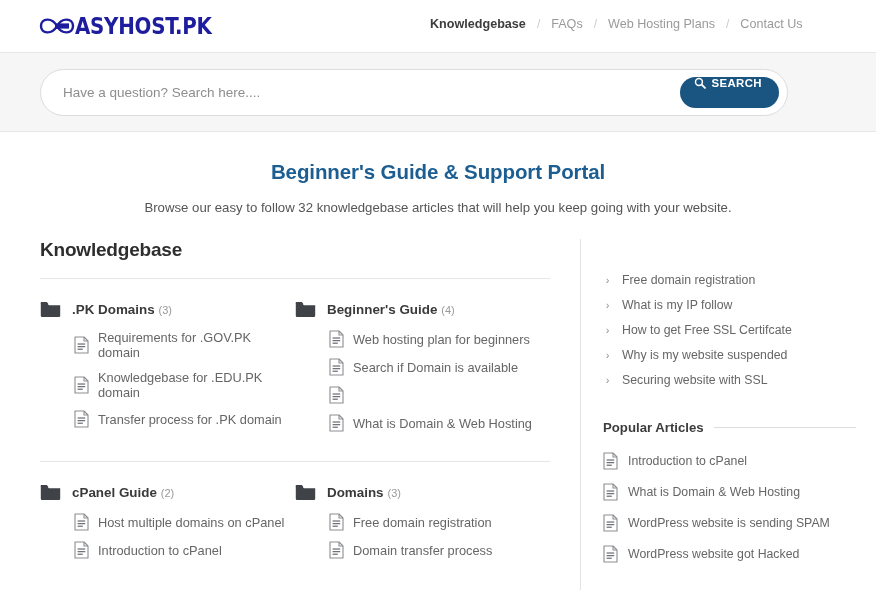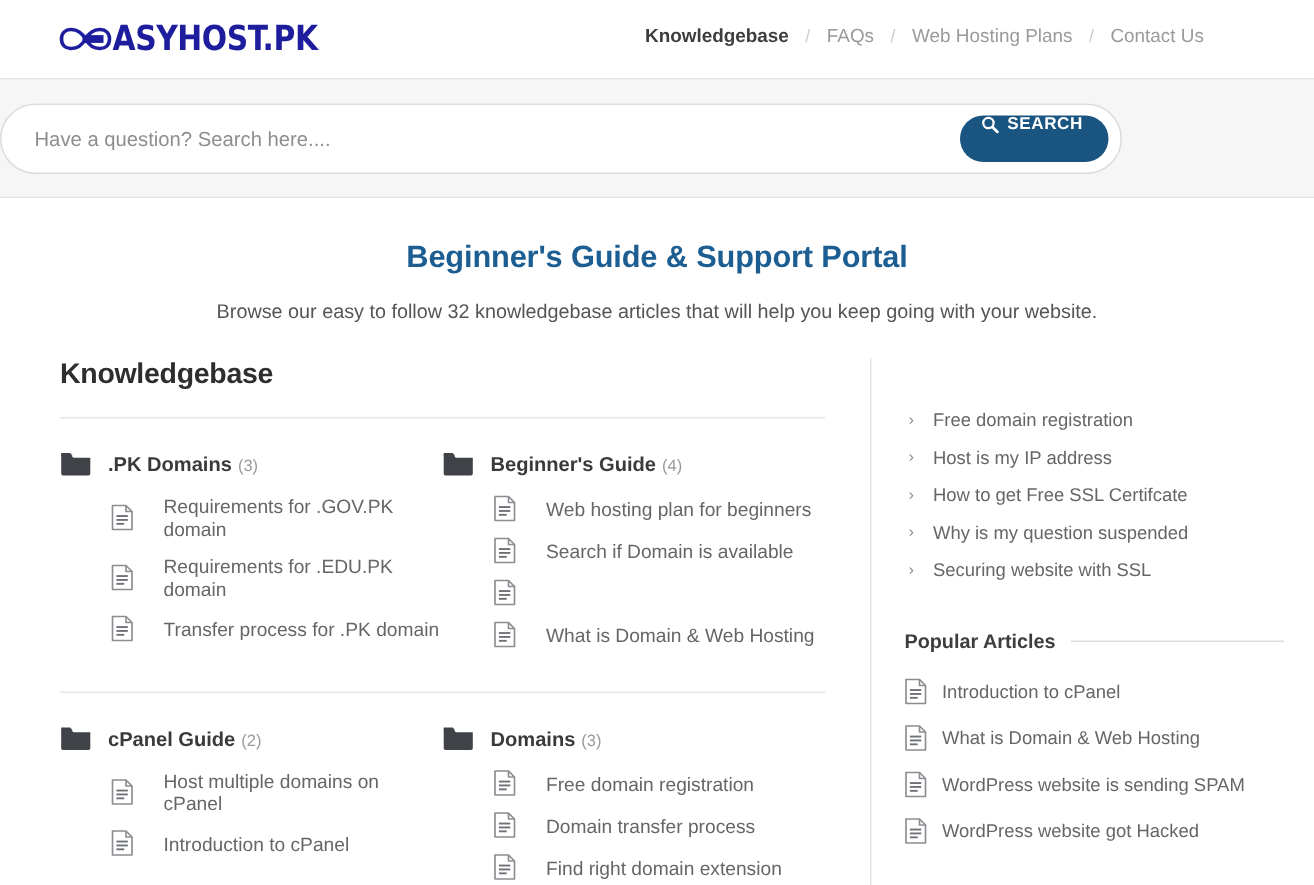--- a/index.html
+++ b/index.html
@@ -75,20 +75,21 @@
   }
 
   
   .search-band {
     background: #f6f6f6;
     border-top: 1px solid #e6e6e6;
     border-bottom: 1px solid #e6e6e6;
     height: 80px;
     display: flex;
     align-items: center;
+    padding-left: 40px;
   }
   .search-wrap {
     width: 748px;
     height: 47px;
     background: #ffffff;
     border: 1px solid #dcdcdc;
     border-radius: 26px;
     display: flex;
     align-items: center;
     padding: 0 8px 0 20px;
@@ -200,21 +201,21 @@
   }
   .kb-articles {
     list-style: none;
     margin: 9px 0 0 0;
     padding: 0 0 0 34px;
   }
   .kb-articles li { margin-bottom: 4px; }
   .kb-art-link {
     display: flex;
     align-items: center;
-    gap: 20px;
+    gap: 9px;
     text-decoration: none;
     color: #666666;
     font-size: 12.8px;
     padding: 3px 0;
   }
   .doc-ico { flex: none; display: block; }
 
   
   .side-head {
     display: flex;
@@ -330,21 +331,21 @@
             </li>
             <li>
               <a class="kb-art-link" href="#">
                 <svg class="doc-ico" width="15" height="18" viewBox="0 0 15 18">
                   <path d="M1 1 h9 l4 4 v12 h-13 z" fill="#ffffff" stroke="#8a8d91" stroke-width="1.1" stroke-linejoin="round"></path>
                   <path d="M10 1 v4 h4" fill="none" stroke="#8a8d91" stroke-width="1.1" stroke-linejoin="round"></path>
                   <rect x="3.6" y="7.4" width="7.6" height="1.25" fill="#6e7176"></rect>
                   <rect x="3.6" y="10.0" width="7.6" height="1.25" fill="#6e7176"></rect>
                   <rect x="3.6" y="12.6" width="5.2" height="1.25" fill="#6e7176"></rect>
                 </svg>
-                <span>Requirements for .EDU.PK domain</span>
+                <span>Knowledgebase for .EDU.PK domain</span>
               </a>
             </li>
             <li>
               <a class="kb-art-link" href="#">
                 <svg class="doc-ico" width="15" height="18" viewBox="0 0 15 18">
                   <path d="M1 1 h9 l4 4 v12 h-13 z" fill="#ffffff" stroke="#8a8d91" stroke-width="1.1" stroke-linejoin="round"></path>
                   <path d="M10 1 v4 h4" fill="none" stroke="#8a8d91" stroke-width="1.1" stroke-linejoin="round"></path>
                   <rect x="3.6" y="7.4" width="7.6" height="1.25" fill="#6e7176"></rect>
                   <rect x="3.6" y="10.0" width="7.6" height="1.25" fill="#6e7176"></rect>
                   <rect x="3.6" y="12.6" width="5.2" height="1.25" fill="#6e7176"></rect>
@@ -474,63 +475,51 @@
                 <svg class="doc-ico" width="15" height="18" viewBox="0 0 15 18">
                   <path d="M1 1 h9 l4 4 v12 h-13 z" fill="#ffffff" stroke="#8a8d91" stroke-width="1.1" stroke-linejoin="round"></path>
                   <path d="M10 1 v4 h4" fill="none" stroke="#8a8d91" stroke-width="1.1" stroke-linejoin="round"></path>
                   <rect x="3.6" y="7.4" width="7.6" height="1.25" fill="#6e7176"></rect>
                   <rect x="3.6" y="10.0" width="7.6" height="1.25" fill="#6e7176"></rect>
                   <rect x="3.6" y="12.6" width="5.2" height="1.25" fill="#6e7176"></rect>
                 </svg>
                 <span>Domain transfer process</span>
               </a>
             </li>
-            <li>
-              <a class="kb-art-link" href="#">
-                <svg class="doc-ico" width="15" height="18" viewBox="0 0 15 18">
-                  <path d="M1 1 h9 l4 4 v12 h-13 z" fill="#ffffff" stroke="#8a8d91" stroke-width="1.1" stroke-linejoin="round"></path>
-                  <path d="M10 1 v4 h4" fill="none" stroke="#8a8d91" stroke-width="1.1" stroke-linejoin="round"></path>
-                  <rect x="3.6" y="7.4" width="7.6" height="1.25" fill="#6e7176"></rect>
-                  <rect x="3.6" y="10.0" width="7.6" height="1.25" fill="#6e7176"></rect>
-                  <rect x="3.6" y="12.6" width="5.2" height="1.25" fill="#6e7176"></rect>
-                </svg>
-                <span>Find right domain extension</span>
-              </a>
-            </li>
           </ul>
         </section>
       </div>
   </main>
 
   <aside class="side-col">
 
     <div class="side-block">
       <ul class="side-list" id="recent-list">
           <li>
             <a class="side-link" href="#">
               <span class="chev">›</span>
               <span>Free domain registration</span>
             </a>
           </li>
           <li>
             <a class="side-link" href="#">
               <span class="chev">›</span>
-              <span>Host is my IP address</span>
+              <span>What is my IP follow</span>
             </a>
           </li>
           <li>
             <a class="side-link" href="#">
               <span class="chev">›</span>
               <span>How to get Free SSL Certifcate</span>
             </a>
           </li>
           <li>
             <a class="side-link" href="#">
               <span class="chev">›</span>
-              <span>Why is my question suspended</span>
+              <span>Why is my website suspended</span>
             </a>
           </li>
           <li>
             <a class="side-link" href="#">
               <span class="chev">›</span>
               <span>Securing website with SSL</span>
             </a>
           </li>
         </ul>
     </div>

